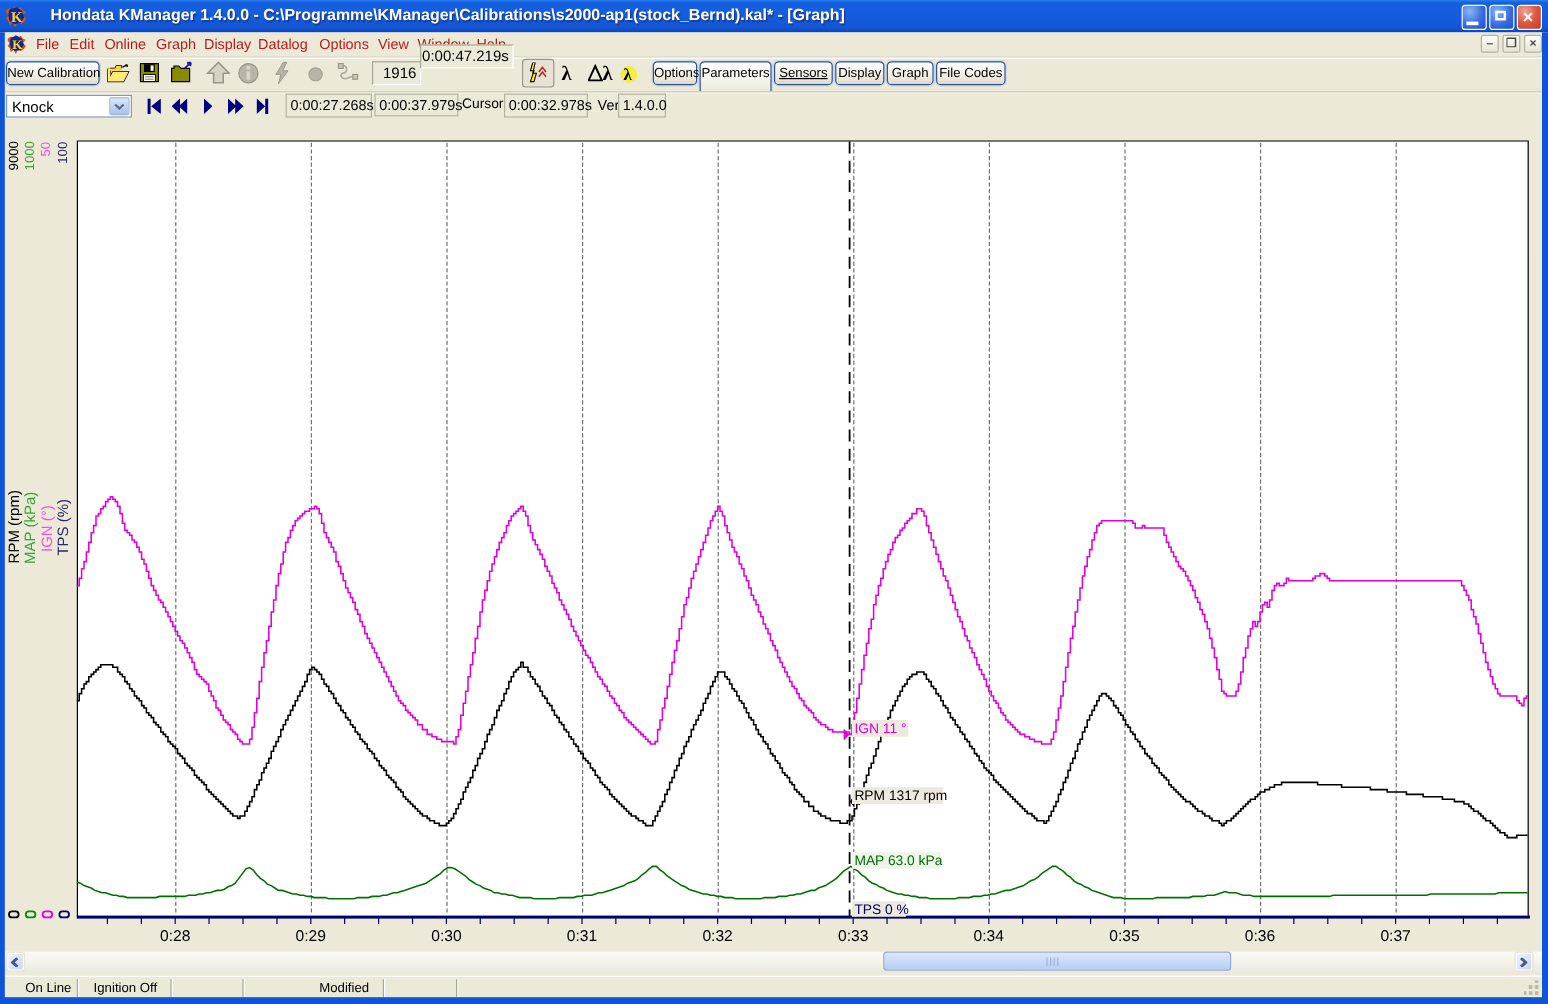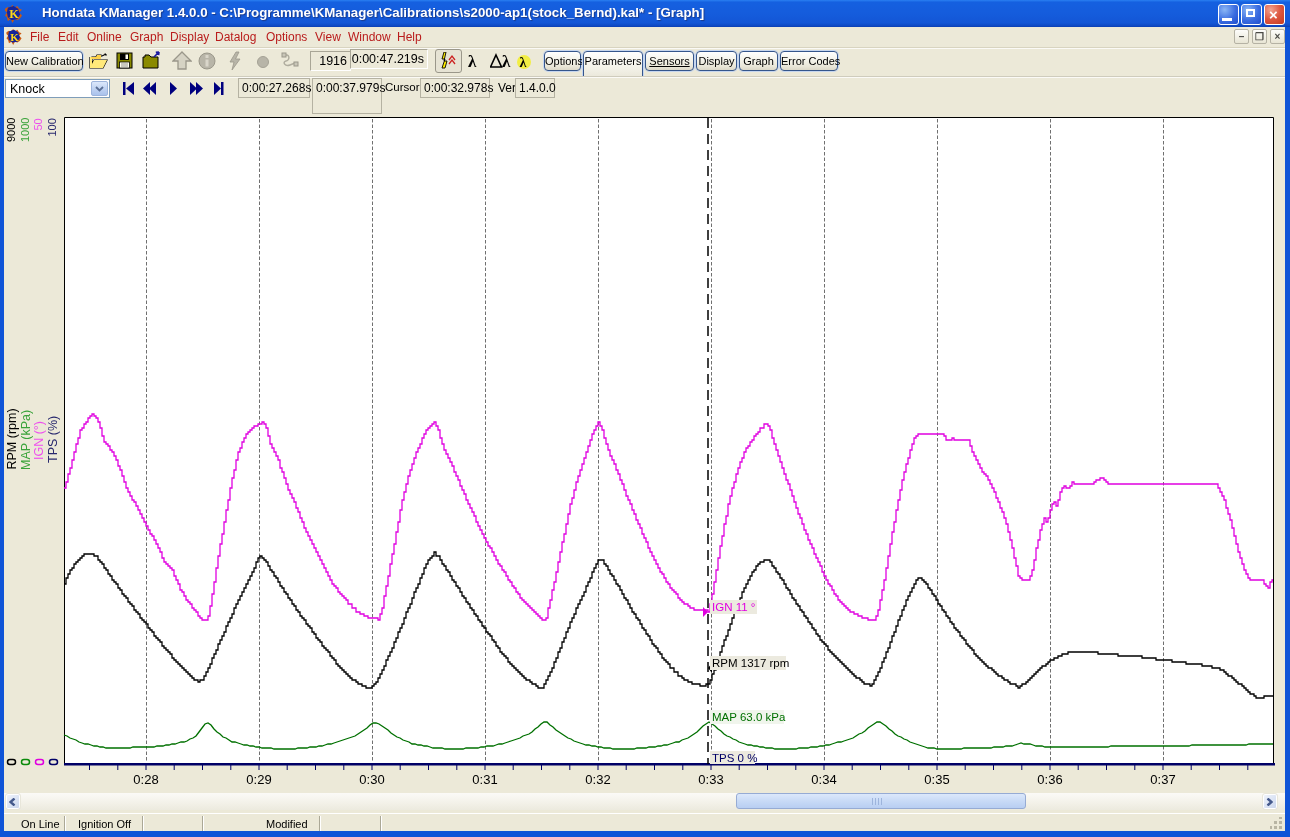--- a/index.html
+++ b/index.html
@@ -104,21 +104,21 @@
 <svg class="abs" style="left:256px;top:55px" width="14" height="14" viewBox="0 0 14 14">
     <circle cx="7" cy="7" r="5.5" fill="#b8b5a8" stroke="#a5a295" stroke-width="1"></circle>
   </svg>
 <svg class="abs" style="left:281px;top:52px" width="20" height="18" viewBox="0 0 20 18">
  <path d="M3,4 C8,0 10,8 5,9 C1,10 4,15 9,13 L14,11" fill="none" stroke="#b0ad9f" stroke-width="1.5"></path>
  <rect x="1" y="1" width="4" height="4" fill="#c9c6b8" stroke="#9a978a"></rect>
  <rect x="13" y="10" width="4" height="4" fill="#c9c6b8" stroke="#9a978a"></rect>
 </svg>
 
 <div class="sunkbox" style="left:310px;top:51px;width:41px;height:20px;line-height:18px;text-align:right;padding-right:3px;">1916</div>
-<div class="sunkbox" style="left:350px;top:49px;width:78px;height:20px;line-height:18px;text-align:right;padding-right:3px;">0:00:47.219s</div>
+<div class="sunkbox" style="left:350px;top:37px;width:78px;height:20px;line-height:18px;text-align:right;padding-right:3px;">0:00:47.219s</div>
 
 <div class="abs" style="left:435px;top:49px;width:27px;height:24px;border:1px solid #9a978a;border-radius:3px;background:#e6e3d4;"></div>
 <svg class="abs" style="left:439px;top:52px" width="20" height="18" viewBox="0 0 20 18">
  <path d="M5,0 L3,7 L6,7 L3,16 L6,16 L8,9 L5,9 L7,0 Z" fill="#ffee00" stroke="#000" stroke-width="0.9"></path>
  <path d="M10,8 L13,4 L16,8 M10,12 L13,8 L16,12" fill="none" stroke="#cc2222" stroke-width="1.3"></path>
 </svg>
 <svg class="abs" style="left:466px;top:53px" width="16" height="17" viewBox="0 0 16 17">
     <text x="2" y="14" font-size="17" font-weight="bold" font-family="Liberation Serif,serif">λ</text>
   </svg>
 <svg class="abs" style="left:490px;top:53px" width="28" height="17" viewBox="0 0 28 17">
@@ -128,21 +128,21 @@
 <svg class="abs" style="left:514px;top:52px" width="22" height="20" viewBox="0 0 22 20">
     <circle cx="10" cy="10" r="7" fill="#f2ee44"></circle>
     <text x="5.5" y="15" font-size="14" font-weight="bold" font-family="Liberation Serif,serif">λ</text>
   </svg>
 
 <div class="xpbtn" style="left:544px;top:51px;width:37px;height:20px;line-height:18px;">Options</div>
 <div class="xpbtn" style="left:583px;top:51px;width:60px;height:35px;line-height:18px;">Parameters</div>
 <div class="xpbtn" style="left:645px;top:51px;width:49px;height:20px;line-height:18px;text-decoration:underline;">Sensors</div>
 <div class="xpbtn" style="left:696px;top:51px;width:41px;height:20px;line-height:18px;">Display</div>
 <div class="xpbtn" style="left:739px;top:51px;width:39px;height:20px;line-height:18px;">Graph</div>
-<div class="xpbtn" style="left:780px;top:51px;width:58px;height:20px;line-height:18px;">Error Codes</div>
+<div class="xpbtn" style="left:780px;top:51px;width:58px;height:20px;line-height:18px;">File Codes</div>
 
 <div class="abs toolbar2"></div>
 <div class="abs" style="left:5px;top:79px;width:105px;height:19px;background:#fff;border:1px solid #7f9db9;">
   <span style="position:absolute;left:4px;top:2px;font-size:12.5px;">Knock</span>
   <span style="position:absolute;right:1px;top:1px;width:17px;height:15px;background:linear-gradient(180deg,#dce8fb,#c0d3f2 50%,#aac2ec);border:1px solid #9db4dc;border-radius:2px;"></span>
   <svg style="position:absolute;right:5px;top:6px" width="9" height="6" viewBox="0 0 9 6">
       <path d="M1,1 L4.5,4.5 L8,1" stroke="#5a6f96" stroke-width="1.8" fill="none"></path>
     </svg>
 </div>
 
@@ -154,21 +154,21 @@
       <polygon points="34,0 34,13 27,6.5"></polygon>
  <polygon points="48,0 55,6.5 48,13"></polygon>
  <polygon points="68,0 75,6.5 68,13"></polygon>
       <polygon points="74,0 81,6.5 74,13"></polygon>
  <polygon points="92,0 99,6.5 92,13"></polygon>
       <rect x="99" y="0" width="2.5" height="13"></rect>
  </g>
 </svg>
 
 <div class="flatbox" style="left:238px;top:78px;width:72px;height:20px;line-height:18px;padding-left:3px;">0:00:27.268s</div>
-<div class="flatbox" style="left:312px;top:78px;width:70px;height:36px;line-height:18px;padding-left:3px;text-align:center;">0:00:37.979s</div>
+<div class="flatbox" style="left:312px;top:78px;width:70px;height:19px;line-height:18px;padding-left:3px;text-align:center;">0:00:37.979s</div>
 <div class="lbl" style="left:385px;top:81px;font-size:11.5px;">Cursor</div>
 <div class="flatbox" style="left:420px;top:78px;width:70px;height:20px;line-height:18px;padding-left:3px;">0:00:32.978s</div>
 <div class="lbl" style="left:498px;top:81px;font-size:12px;">Ver</div>
 <div class="flatbox" style="left:515px;top:78px;width:40px;height:20px;line-height:18px;padding-left:3px;">1.4.0.0</div>
 
 <svg class="abs" style="left:0;top:100px" width="1290" height="693" viewBox="0 100 1290 693">
   <rect x="65" y="118" width="1208" height="646" fill="#ffffff"></rect>
   <line x1="146.5" y1="119" x2="146.5" y2="762" class="gl"></line>
     <line x1="259.5" y1="119" x2="259.5" y2="762" class="gl"></line>
     <line x1="372.5" y1="119" x2="372.5" y2="762" class="gl"></line>

